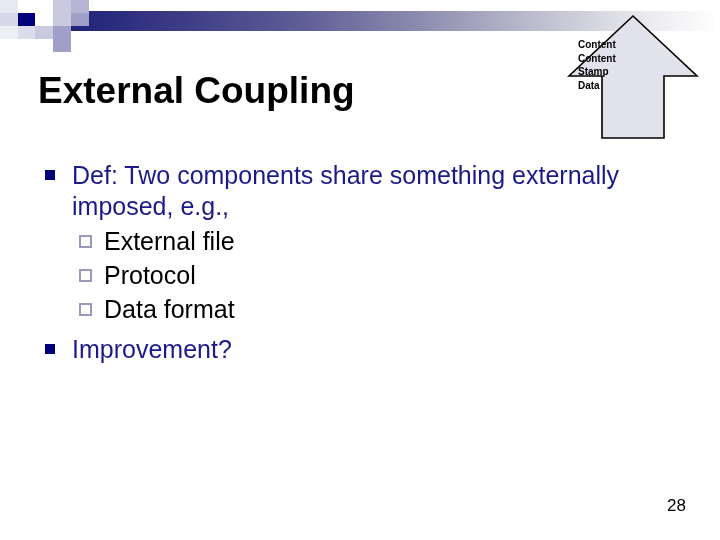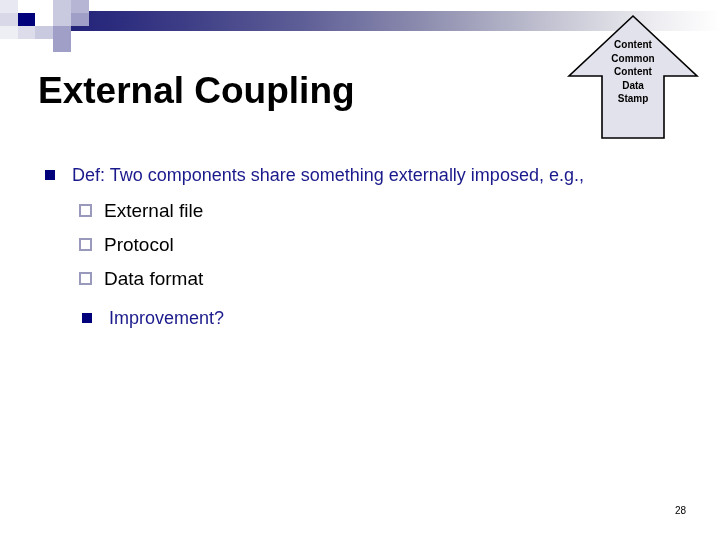--- a/index.html
+++ b/index.html
@@ -68,24 +68,24 @@
     width: 134px;
     height: 126px;
   }
   #arrow-graphic svg {
     position: absolute;
     left: 0;
     top: 0;
   }
   .arrow-labels {
     position: absolute;
-    left: 0;
+    left: 12px;
     top: 24px;
     width: 134px;
-    text-align: center;
+    text-align: left;
   }
   .arrow-labels div {
     font-size: 10px;
     line-height: 13.5px;
     font-weight: bold;
     color: #000000;
     white-space: nowrap;
   }
   .arrow-labels div.hl {
     color: #1111bb;
@@ -96,66 +96,65 @@
     position: absolute;
     left: 0;
     top: 160px;
     width: 720px;
   }
   .lvl1 {
     position: relative;
     padding-left: 72px;
     margin-bottom: 0;
     color: #1a1a8c;
-    font-size: 18px;
+    font-size: 25px;
     line-height: 31px;
   }
   .lvl1 .marker {
     position: absolute;
     left: 45px;
     top: 10px;
     width: 10px;
     height: 10px;
     background: #00007a;
   }
   .lvl2-wrap {
     margin-top: 8px;
   }
   .lvl2 {
     position: relative;
     padding-left: 104px;
     color: #000000;
-    font-size: 19px;
+    font-size: 25px;
     line-height: 23px;
     margin-bottom: 11px;
   }
   .lvl2 .marker2 {
     position: absolute;
     left: 79px;
     top: 5px;
     width: 9px;
     height: 9px;
     border: 2px solid #9999bb;
     background: transparent;
     box-sizing: content-box;
   }
   #improvement-row {
     margin-top: 13px;
-    margin-left: 37px;
   }
   #improvement-row .bullet-text {
     color: #1a1a8c;
   }
 
   
   #page-number {
     position: absolute;
     right: 34px;
     bottom: 24px;
-    font-size: 10px;
+    font-size: 17px;
     color: #000000;
   }
 </style>
 </head>
 <body>
 
 <div id="header-band">
   <div class="grad-bar"></div>
   <div id="checker-group">
       <div class="chk" style="left: 0px; top: 0px; width: 18px; height: 13px; background: rgb(232, 232, 242);"></div>
@@ -176,24 +175,23 @@
 </div>
 
 <div id="slide-title">External Coupling</div>
 
 <div id="arrow-graphic">
   <svg width="134" height="126" viewBox="0 0 134 126">
     <polygon points="67,2 131,62 98,62 98,124 36,124 36,62 3,62" fill="#e2e2ec" stroke="#000000" stroke-width="1.6" stroke-linejoin="miter"></polygon>
   </svg>
   <div class="arrow-labels" id="arrow-labels">
       <div>Content</div>
-      <div>Common</div>
       <div>Content</div>
+      <div>Stamp</div>
       <div>Data</div>
-      <div>Stamp</div>
     </div>
 </div>
 
 <div id="body">
 
   <div class="lvl1" style="color: rgb(26, 26, 140);">
     <span class="marker"></span>
     <span class="bullet-text">Def: Two components share something externally imposed, e.g.,</span>
   </div>
 

